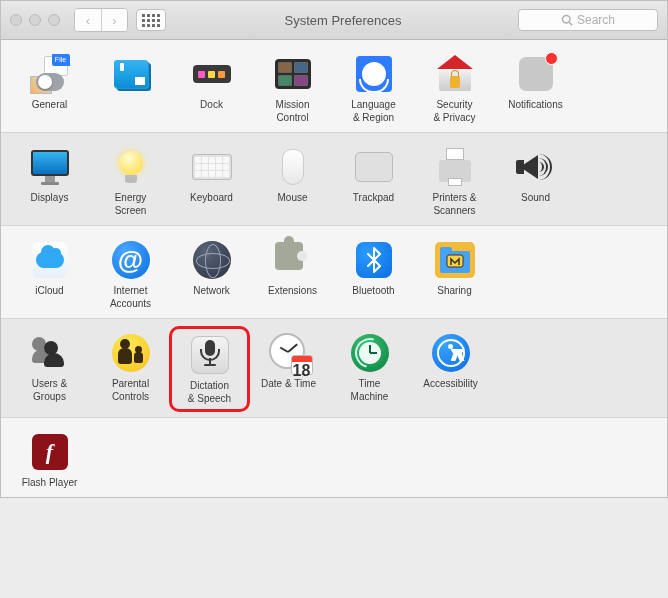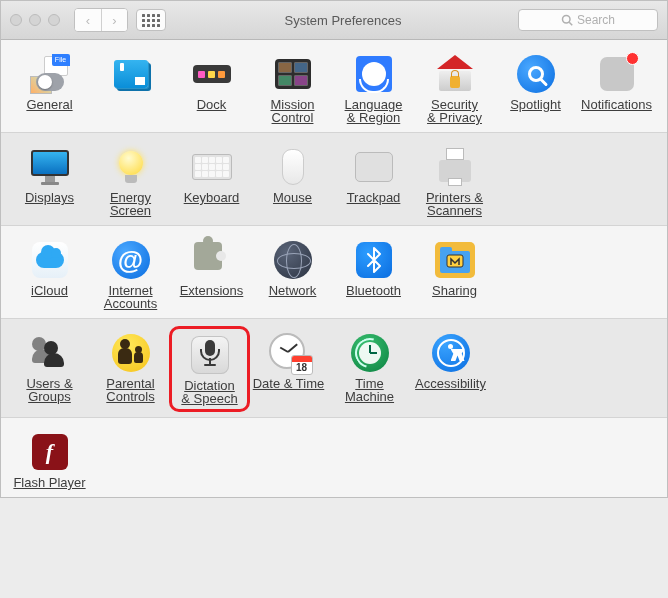--- a/index.html
+++ b/index.html
@@ -70,22 +70,22 @@
   cursor: pointer;
   padding-top: 4px;
 }
 .icon-wrap {
   width: 40px; height: 40px; display: flex;
   align-items: center; justify-content: center;
   margin-bottom: 4px;
   position: relative;
 }
 .label {
-  color: #3d3d3d; font-size: 13px; line-height: 13px;
-  max-width: 80px; white-space: pre-line; text-decoration: underline;
+  color: #3d3d3d; font-size: 10px; line-height: 13px;
+  max-width: 80px; white-space: pre-line;
 }
 .highlight {
   border: 3px solid #ec1c24; border-radius: 10px;
   padding: 6px 2px 4px 2px; margin: -3px -2px;
 }
 .notif-dot {
   position: absolute; top: -2px; right: -2px;
   width: 13px; height: 13px; border-radius: 50%;
   background: #ff3131; border: 1px solid #fff;
 }
@@ -242,21 +242,21 @@
 .ic-dict .base{ width:12px; height:2px; background:#3a3a3a; position:absolute; top:28px; border-radius:1px;}
 .ic-dict-wrap{ position:relative; width:38px; height:38px; display:flex; align-items:flex-start; justify-content:center; padding-top:4px;}
 
 
 .ic-date{ position:relative;}
 .ic-date .clock{ width:36px; height:36px; border-radius:50%; background:#fff; border:2px solid #bbb; position:relative;}
 .ic-date .clock::before{content:""; position:absolute; width:2px; height:12px; background:#333; left:16px; top:5px; transform-origin:bottom; transform:rotate(50deg);}
 .ic-date .clock::after{content:""; position:absolute; width:2px; height:9px; background:#333; left:16px; top:8px; transform-origin:bottom; transform:rotate(-60deg);}
 .ic-date .cal{ width:22px; height:20px; background:#fff; border:1px solid #bbb; border-radius:3px; position:absolute; bottom:-2px; right:-4px;}
 .ic-date .cal .hd{ height:6px; background:#ff4030; border-radius:2px 2px 0 0;}
-.ic-date .cal .dy{ font-size:10px; text-align:center; color:#333; font-weight:bold;}
+.ic-date .cal .dy{ font-size:16px; text-align:center; color:#333; font-weight:bold;}
 
 
 .ic-disk{ width:30px; height:36px; background:linear-gradient(#ececec,#c8c8c8); border:1px solid #aaa; border-radius:4px; position:relative;}
 .ic-disk::before{content:""; position:absolute; width:20px; height:20px; border-radius:50%; background:#dadada; border:1px solid #bbb; top:4px; left:4px;}
 .ic-disk::after{content:""; position:absolute; width:5px; height:5px; border-radius:50%; background:#aaa; top:12px; left:12px;}
 
 
 .ic-tm{ background:radial-gradient(circle at 40% 30%,#38c070,#0b8040); border-radius:50%; display:flex; align-items:center; justify-content:center;}
 .ic-tm .cl{ width:22px; height:22px; border-radius:50%; background:rgba(255,255,255,.92); position:relative;}
 .ic-tm .cl::before{content:""; width:2px; height:8px; background:#064; position:absolute; left:10px; top:3px;}
@@ -374,28 +374,20 @@
               <div class="roof"></div>
               <div class="house"></div>
               <div class="lock"></div>
             </div>
           </div>
           <div class="label">Security
 &amp; Privacy</div>
         </div>
         <div class="item">
           <div class="icon-wrap">
-            <div class="ic-spotlight icon-round">
-              <div class="mag"></div>
-            </div>
-          </div>
-          <div class="label">Spotlight</div>
-        </div>
-        <div class="item">
-          <div class="icon-wrap">
             <div class="ic-notif" style="width:34px;height:34px;"></div>
             <div class="notif-dot"></div>
           </div>
           <div class="label">Notifications</div>
         </div>
       </div>
       <div class="row" style="background: rgb(232, 232, 232);">
         <div class="item">
           <div class="icon-wrap">
             <div class="ic-displays">
@@ -454,50 +446,62 @@
           <div class="icon-wrap">
             <div class="ic-printer" style="width:40px;height:38px;">
               <div class="paper"></div>
               <div class="body"></div>
               <div class="sheet"></div>
             </div>
           </div>
           <div class="label">Printers &amp;
 Scanners</div>
         </div>
+        <div class="item">
+          <div class="icon-wrap">
+            <div class="ic-sound" style="width:40px;height:40px;">
+              <div class="box"></div>
+              <div class="spk"></div>
+              <div class="w1"></div>
+              <div class="w2"></div>
+              <div class="w3"></div>
+            </div>
+          </div>
+          <div class="label">Sound</div>
+        </div>
       </div>
       <div class="row" style="background: rgb(245, 245, 245);">
         <div class="item">
           <div class="icon-wrap">
             <div class="ic-icloud icon-rect">
               <div class="cloud"></div>
             </div>
           </div>
           <div class="label">iCloud</div>
         </div>
         <div class="item">
           <div class="icon-wrap">
             <div class="ic-at icon-round">@</div>
           </div>
           <div class="label">Internet
 Accounts</div>
         </div>
         <div class="item">
           <div class="icon-wrap">
+            <div class="ic-net icon-round"></div>
+          </div>
+          <div class="label">Network</div>
+        </div>
+        <div class="item">
+          <div class="icon-wrap">
             <div class="ic-ext" style="width:36px;height:36px;">
               <div class="p"></div>
             </div>
           </div>
           <div class="label">Extensions</div>
-        </div>
-        <div class="item">
-          <div class="icon-wrap">
-            <div class="ic-net icon-round"></div>
-          </div>
-          <div class="label">Network</div>
         </div>
         <div class="item">
           <div class="icon-wrap">
             <div class="ic-bt" style="width:36px;height:36px;">
               <svg viewBox="0 0 20 28">
                 <path d="M10 2 L16 8 L10 14 L16 20 L10 26 V2 M10 14 L4 8 M10 14 L4 20" stroke="#fff" stroke-width="2" fill="none" stroke-linejoin="round" stroke-linecap="round"></path>
               </svg>
             </div>
           </div>
           <div class="label">Bluetooth</div>

